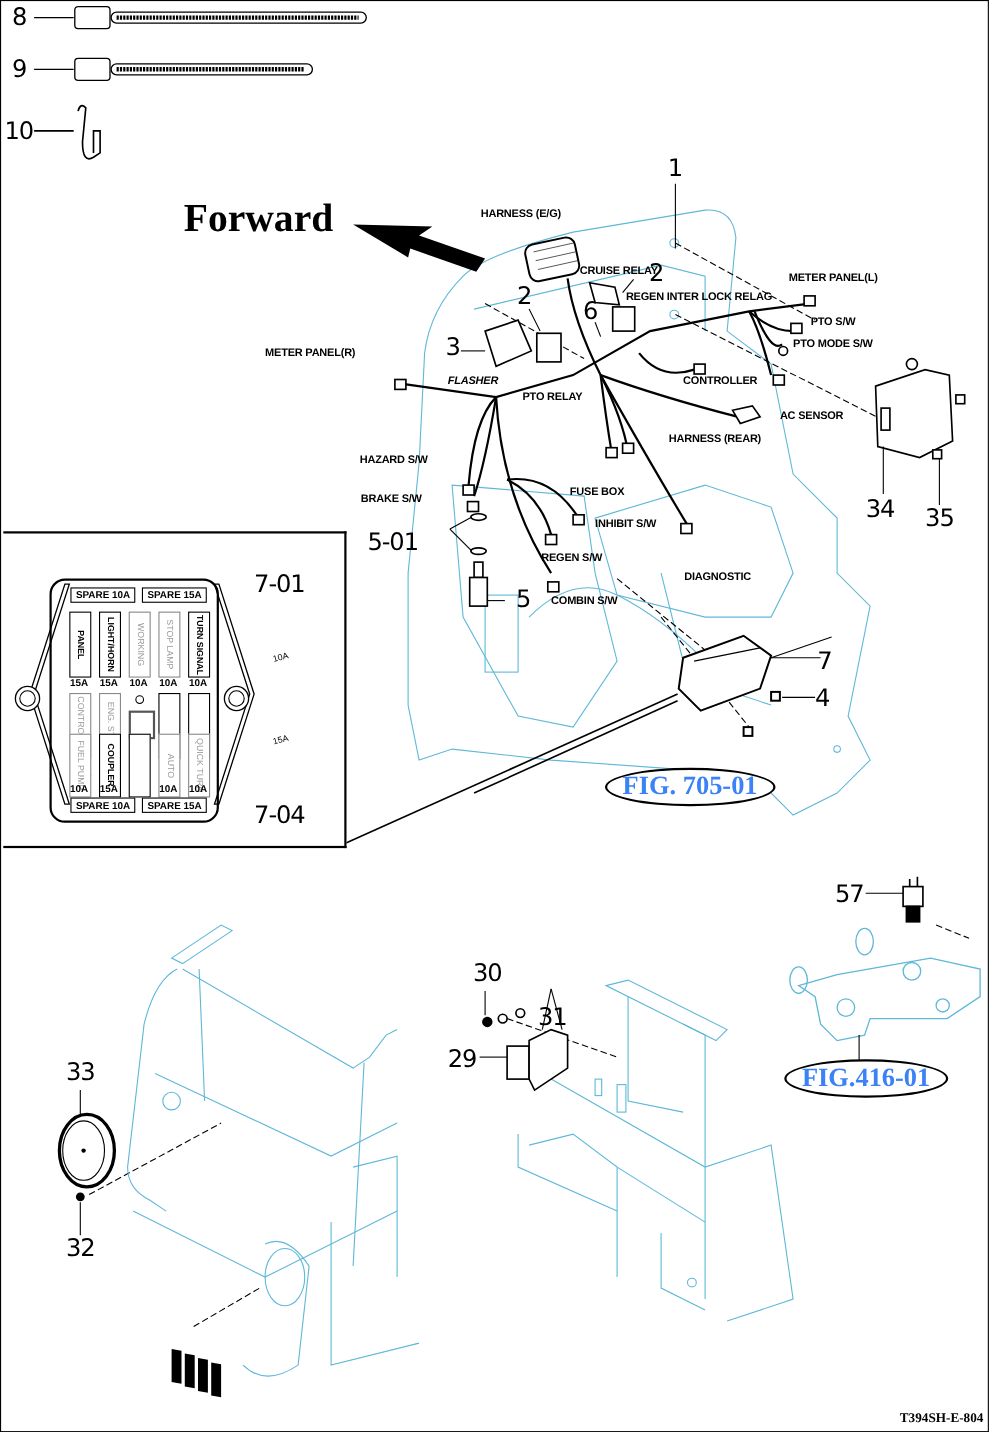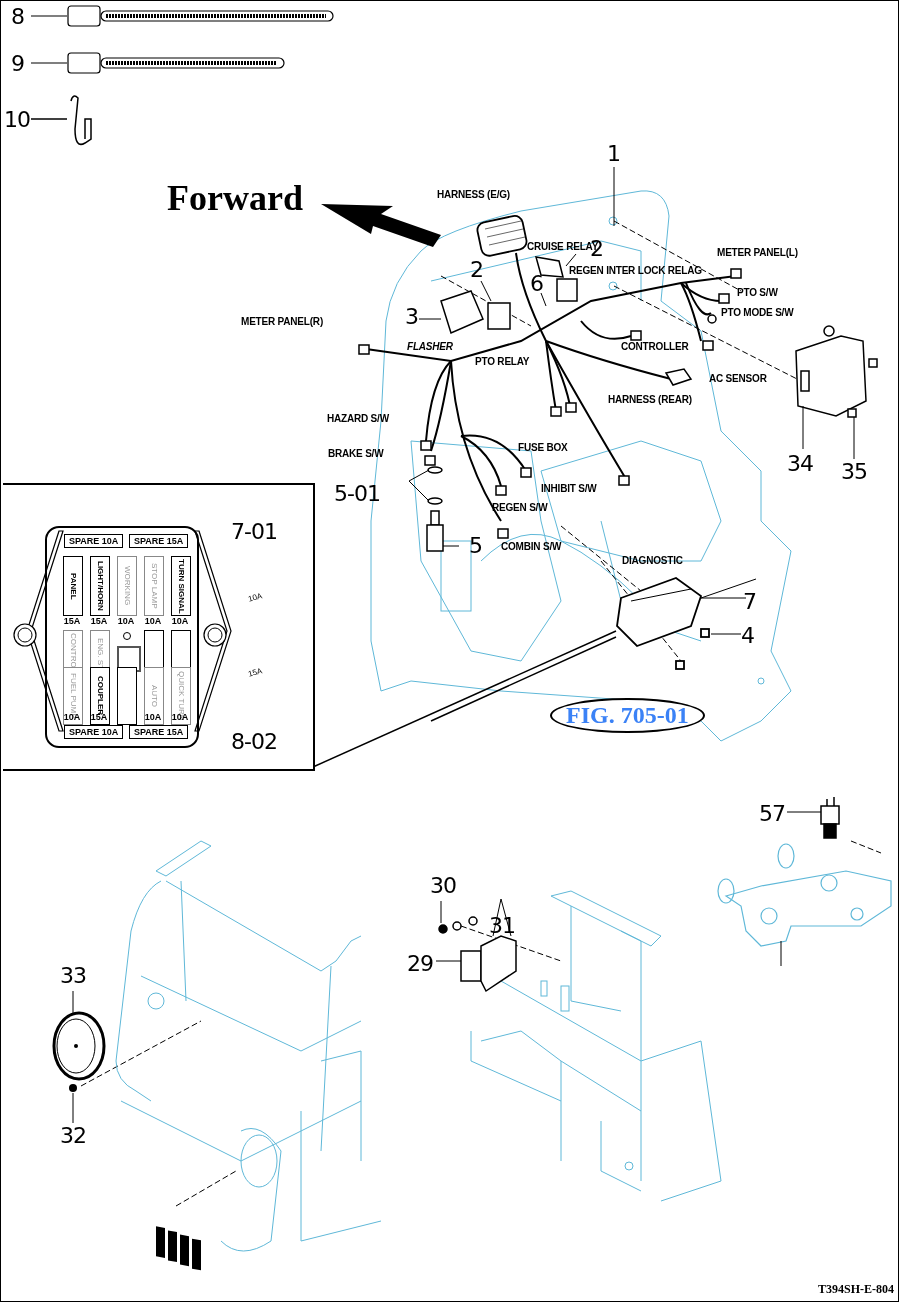--- a/index.html
+++ b/index.html
@@ -277,24 +277,24 @@
 <div class="lbl sm" style="left:406px; top:340px;font-style:italic;">FLASHER</div>
 <div class="lbl" style="left:620px; top:340px;">CONTROLLER</div>
 <div class="lbl sm" style="left:474px; top:355px;">PTO RELAY</div>
 <div class="lbl" style="left:696px; top:372px;margin-left:12px;">AC SENSOR</div>
 <div class="lbl" style="left:607px; top:393px;">HARNESS (REAR)</div>
 <div class="lbl" style="left:326px; top:412px;">HAZARD S/W</div>
 <div class="lbl" style="left:517px; top:441px;">FUSE BOX</div>
 <div class="lbl" style="left:327px; top:447px;">BRAKE S/W</div>
 <div class="num" style="left:786px; top:450px;">34</div>
 <div class="num" style="left:840px; top:458px;">35</div>
-<div class="lbl" style="left:540px; top:482px;">INHIBIT S/W</div>
+<div class="lbl" style="left:540px; top:470px;">INHIBIT S/W</div>
 <div class="num" style="left:333px; top:480px;">5-01</div>
 <div class="lbl" style="left:491px; top:501px;">REGEN S/W</div>
-<div class="lbl" style="left:621px; top:518px;margin-top:36px;">DIAGNOSTIC</div>
+<div class="lbl" style="left:621px; top:518px;">DIAGNOSTIC</div>
 <div class="num" style="left:468px; top:532px;">5</div>
 <div class="lbl" style="left:500px; top:540px;">COMBIN S/W</div>
 <div class="num" style="left:742px; top:588px;">7</div>
 <div class="num" style="left:740px; top:622px;">4</div>
 
 <div class="fig" style="left:549px; top:697px;">FIG. 705-01</div>
 
 <div class="inset"></div>
 <svg style="position:absolute; left:0; top:482px;" width="320" height="290">
   <polygon points="58,48 26,148 58,248 62,248 30,148 62,48" fill="none" stroke="#000" stroke-width="1.2"></polygon>
@@ -343,23 +343,24 @@
 <div class="fuse-amp" style="left:58px; top:711px;">10A</div>
 <div class="fuse-amp" style="left:85px; top:711px;">15A</div>
 <div class="fuse-amp" style="left:139px; top:711px;">10A</div>
 <div class="fuse-amp" style="left:166px; top:711px;">10A</div>
 <div class="spare" style="left:63px; top:724px;">SPARE 10A</div>
 <div class="spare" style="left:128px; top:724px;">SPARE 15A</div>
 
 <div style="position:absolute; left:247px; top:592px; font-size:8px; transform:rotate(-15deg);">10A</div>
 <div style="position:absolute; left:247px; top:667px; font-size:8px; transform:rotate(-15deg);">15A</div>
 <div class="num" style="left:230px; top:518px;">7-01</div>
-<div class="num" style="left:230px; top:728px;">8-02</div>
+<div class="num" style="left:230px; top:728px;">7-04</div>
 
 <div class="num" style="left:758px; top:800px;">57</div>
+<div class="fig" style="left:712px; top:962px;">FIG.416-01</div>
 <div class="num" style="left:429px; top:872px;">30</div>
 <div class="num" style="left:488px; top:876px;margin-top:36px;">31</div>
 <div class="num" style="left:406px; top:950px;">29</div>
 <div class="num" style="left:59px; top:962px;">33</div>
 <div class="num" style="left:59px; top:1122px;">32</div>
 
 <div class="code">T394SH-E-804</div>
 
 </div>
 

